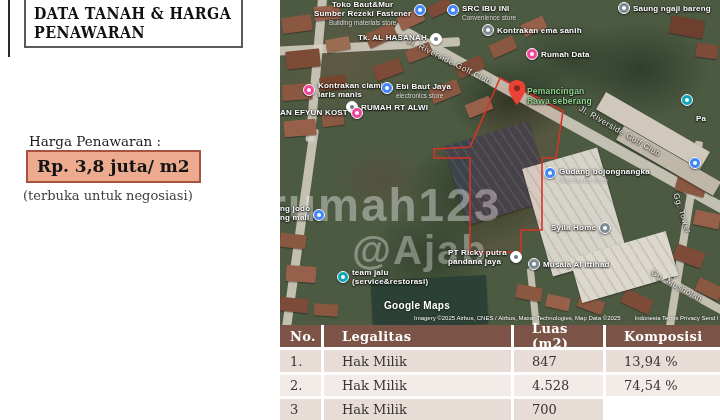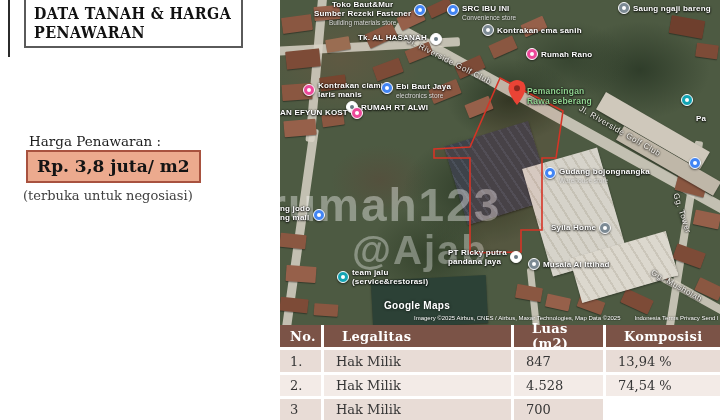--- a/index.html
+++ b/index.html
@@ -65,21 +65,21 @@
           font-size:6px;color:#fff;text-shadow:0 0 2px rgba(0,0,0,.9);white-space:nowrap;overflow:hidden;}
   .attrib span{flex:0 0 auto;}
 
   
   .dtable{position:absolute;left:280px;top:325px;width:440px;height:95px;background:#fff;
           display:grid;grid-template-columns:41px 187px 89px 1fr;grid-template-rows:22px 22px 21px 21px;
           gap:3px;font-size:13px;color:#353535;}
   .dtable .hc{background:#7b5347;color:#fff;font-weight:bold;display:flex;align-items:center;
               padding-left:18px;font-size:13px;letter-spacing:.3px;}
   .dtable .hc.first{padding-left:10px;}
-  .dtable .bc{display:flex;align-items:center;padding-left:12px;}
+  .dtable .bc{display:flex;align-items:center;padding-left:18px;}
   .dtable .bc.first{padding-left:10px;}
   .dtable .odd{background:#e8dcd6;}
   .dtable .even{background:#f3ebe7;}
 </style>
 </head>
 <body>
 
 <div class="left-panel">
   <div class="vline"></div>
   <div class="title-box">
@@ -187,21 +187,21 @@
   <div class="poi" style="left:338px;top:2px;">
     <span class="picon gray"></span>
     <span class="pname" style="margin-top:2px;">Saung ngaji bareng</span>
   </div>
   <div class="poi" style="left:202px;top:24px;">
     <span class="picon gray"></span>
     <span class="pname" style="margin-top:2px;">Kontrakan ema sanih</span>
   </div>
   <div class="poi" style="left:246px;top:48px;">
     <span class="picon pink"></span>
-    <span class="pname" style="margin-top:2px;">Rumah Rano</span>
+    <span class="pname" style="margin-top:2px;">Rumah Data</span>
   </div>
   <div class="poi" style="left:23px;top:81px;">
     <span class="picon pink" style="margin-top:3px;"></span>
     <span class="ptxt">
       <span class="pname">Kontrakan ciamis</span>
       <span class="pname">laris manis</span>
     </span>
   </div>
   <div class="poi" style="left:101px;top:82px;">
     <span class="picon blue"></span>

